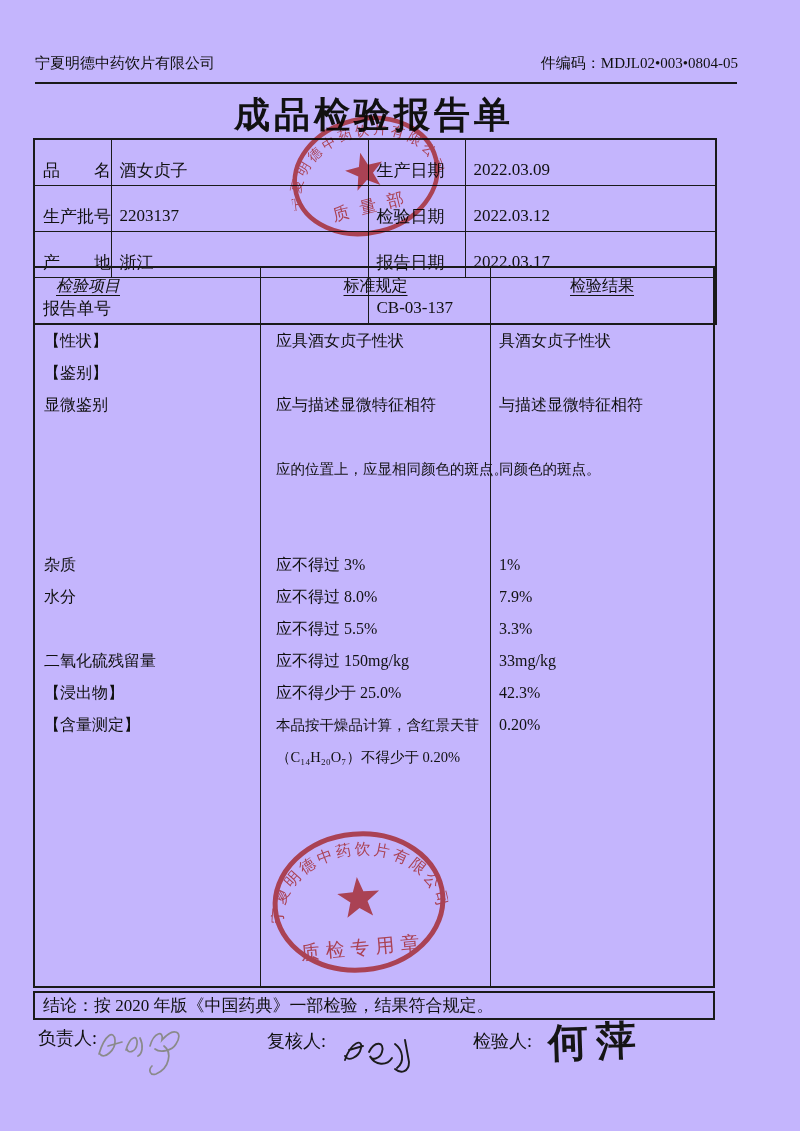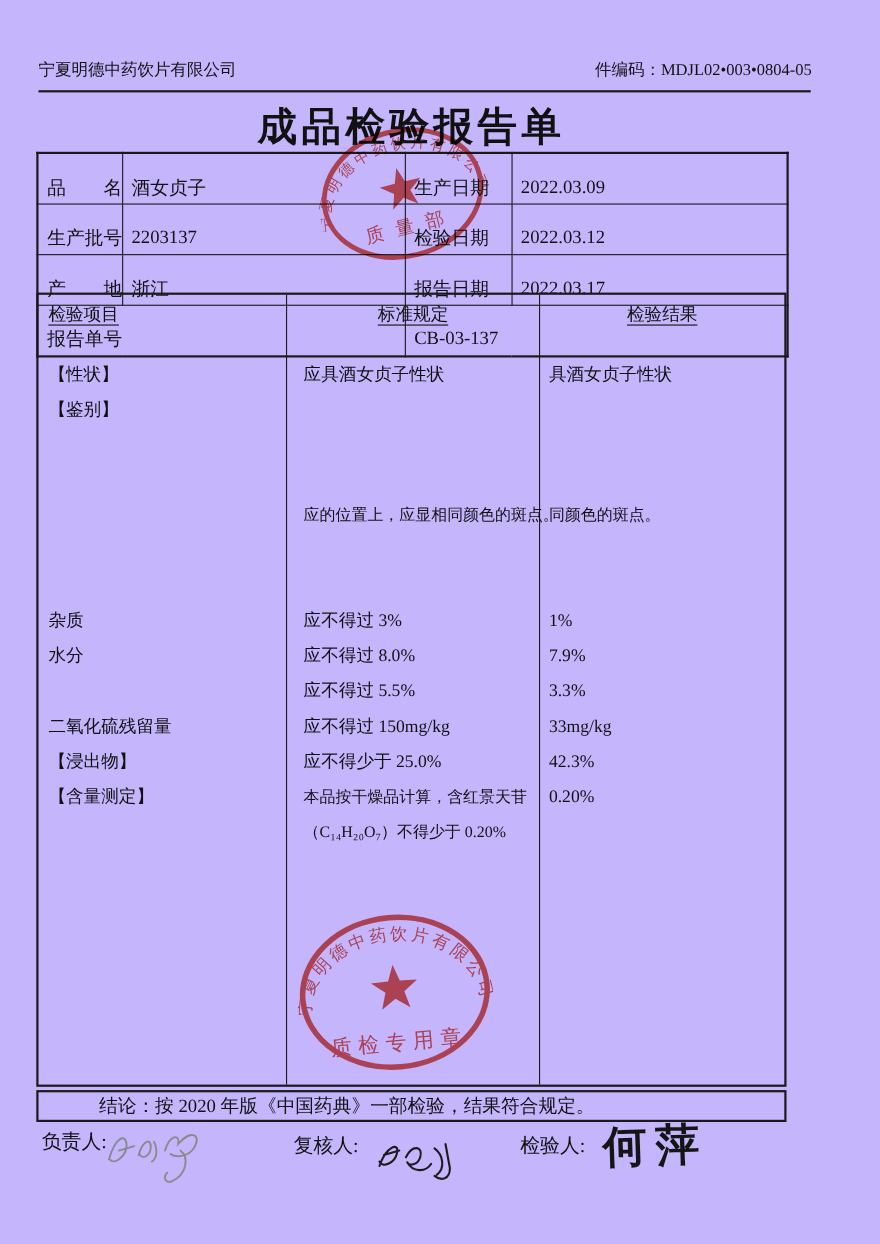--- a/index.html
+++ b/index.html
@@ -15,30 +15,30 @@
   #doc-title{left:33px;top:91px;width:682px;text-align:center;font-size:36px;font-weight:bold;letter-spacing:4px;}
   
   #info-table{left:33px;top:138px;border-collapse:collapse;table-layout:fixed;width:682px;}
   #info-table td{border:1px solid #1a1a1a;height:30px;padding:15px 0 0 8px;font-size:17px;vertical-align:middle;white-space:nowrap;overflow:visible;}
   #info-table{border:2px solid #1a1a1a;}
   
   #insp-table{left:33px;top:266px;width:682px;height:722px;border:2px solid #1a1a1a;box-sizing:border-box;}
   .vline{position:absolute;top:0;bottom:0;width:1px;background:#1a1a1a;}
   #vline1{left:225px;} #vline2{left:455px;}
   .ihead{position:absolute;top:8px;font-size:16px;text-decoration:underline;text-underline-offset:4px;}
-  #ihead1{left:9px;}
+  #ihead1{left:21px;font-style:italic;}
   #ihead2{left:226px;width:229px;text-align:center;}
   #ihead3{left:456px;width:222px;text-align:center;}
   .irow{position:absolute;left:0;width:100%;height:22px;font-size:16px;line-height:22px;}
   .irow .c1{position:absolute;left:9px;width:208px;white-space:nowrap;}
   .irow .c2{position:absolute;left:221px;width:216px;white-space:nowrap;margin-left:20px;}
   .irow .c3{position:absolute;left:464px;width:210px;white-space:nowrap;}
   .sm{font-size:14.5px !important;}
   
-  #conclusion-box{left:33px;top:991px;width:682px;height:29px;border:2px solid #1a1a1a;box-sizing:border-box;display:flex;align-items:center;padding-left:47px;}
+  #conclusion-box{left:33px;top:991px;width:682px;height:29px;border:2px solid #1a1a1a;box-sizing:border-box;display:flex;align-items:center;}
   #conclusion-text{font-size:17px;padding-left:8px;white-space:nowrap;}
   
   .sig-label{font-size:18px;}
   #sig1-label{left:38px;top:1026px;}
   #sig2-label{left:267px;top:1029px;}
   #sig3-label{left:473px;top:1029px;}
   #sig1-scribble{left:92px;top:1020px;}
   #sig2-scribble{left:335px;top:1028px;}
   #inspector-name{left:548px;top:1014px;font-size:40px;font-weight:600;letter-spacing:8px;transform:rotate(-2deg);color:#151515;}
   
@@ -99,20 +99,25 @@
     <div class="irow" style="top:62px">
       <span class="c1">【性状】</span>
       <span class="c2">应具酒女贞子性状</span>
       <span class="c3">具酒女贞子性状</span>
     </div>
     <div class="irow" style="top:94px">
       <span class="c1">【鉴别】</span>
       <span class="c2"></span>
       <span class="c3"></span>
     </div>
+    <div class="irow" style="top:126px">
+      <span class="c1">显微鉴别</span>
+      <span class="c2">应与描述显微特征相符</span>
+      <span class="c3">与描述显微特征相符</span>
+    </div>
     <div class="irow" style="top:190px">
       <span class="c1"></span>
       <span class="c2 sm">应的位置上，应显相同颜色的斑点。</span>
       <span class="c3 sm">同颜色的斑点。</span>
     </div>
     <div class="irow" style="top:286px">
       <span class="c1">杂质</span>
       <span class="c2">应不得过 3%</span>
       <span class="c3">1%</span>
     </div>

